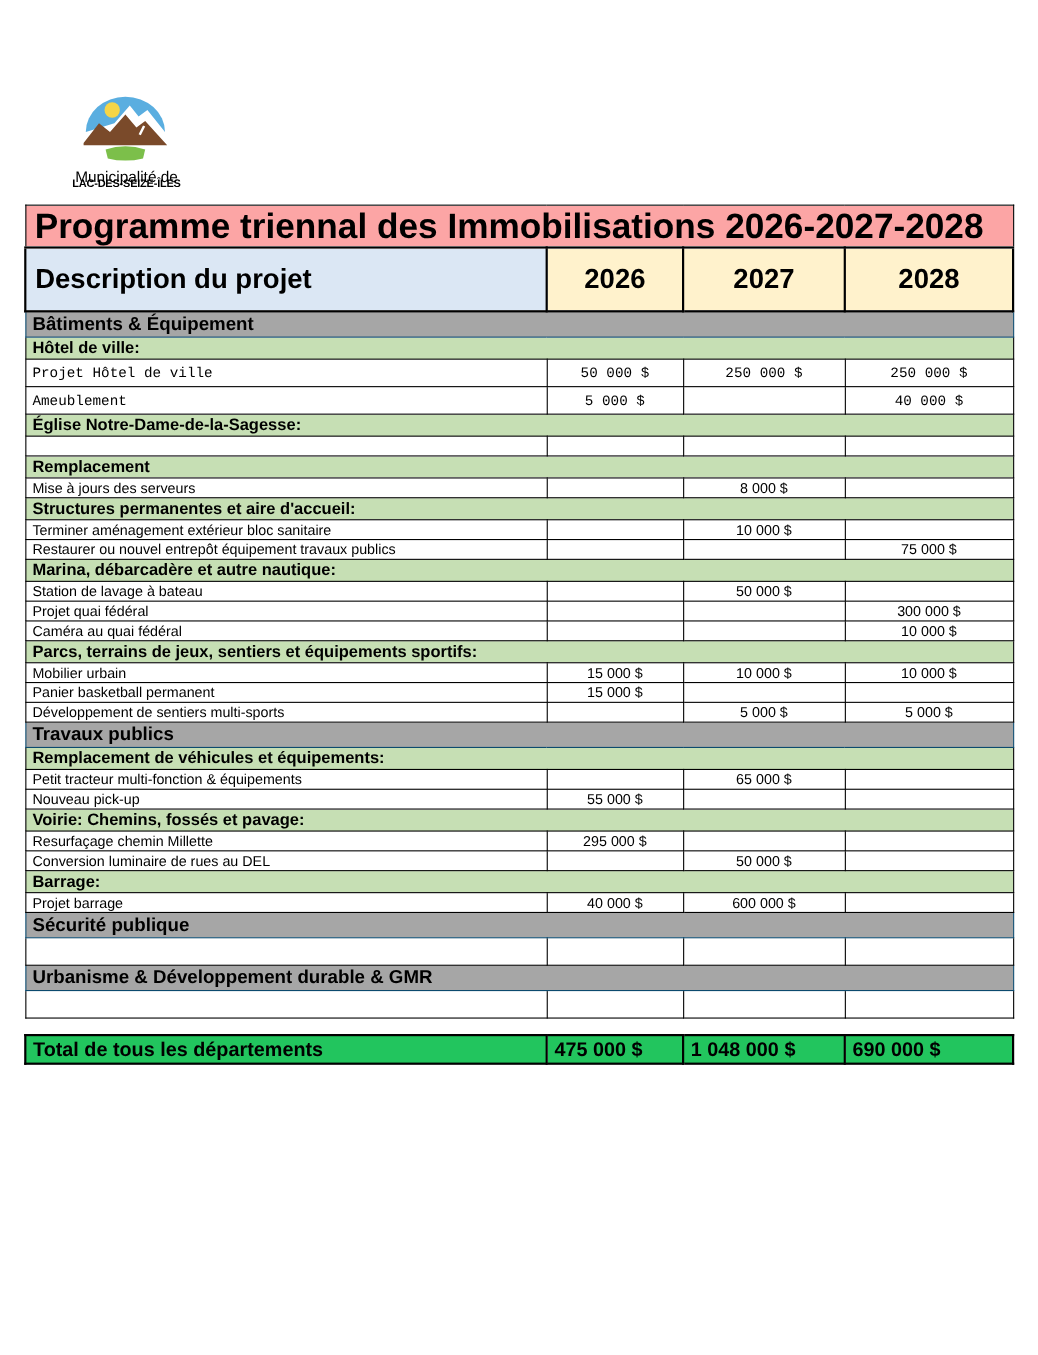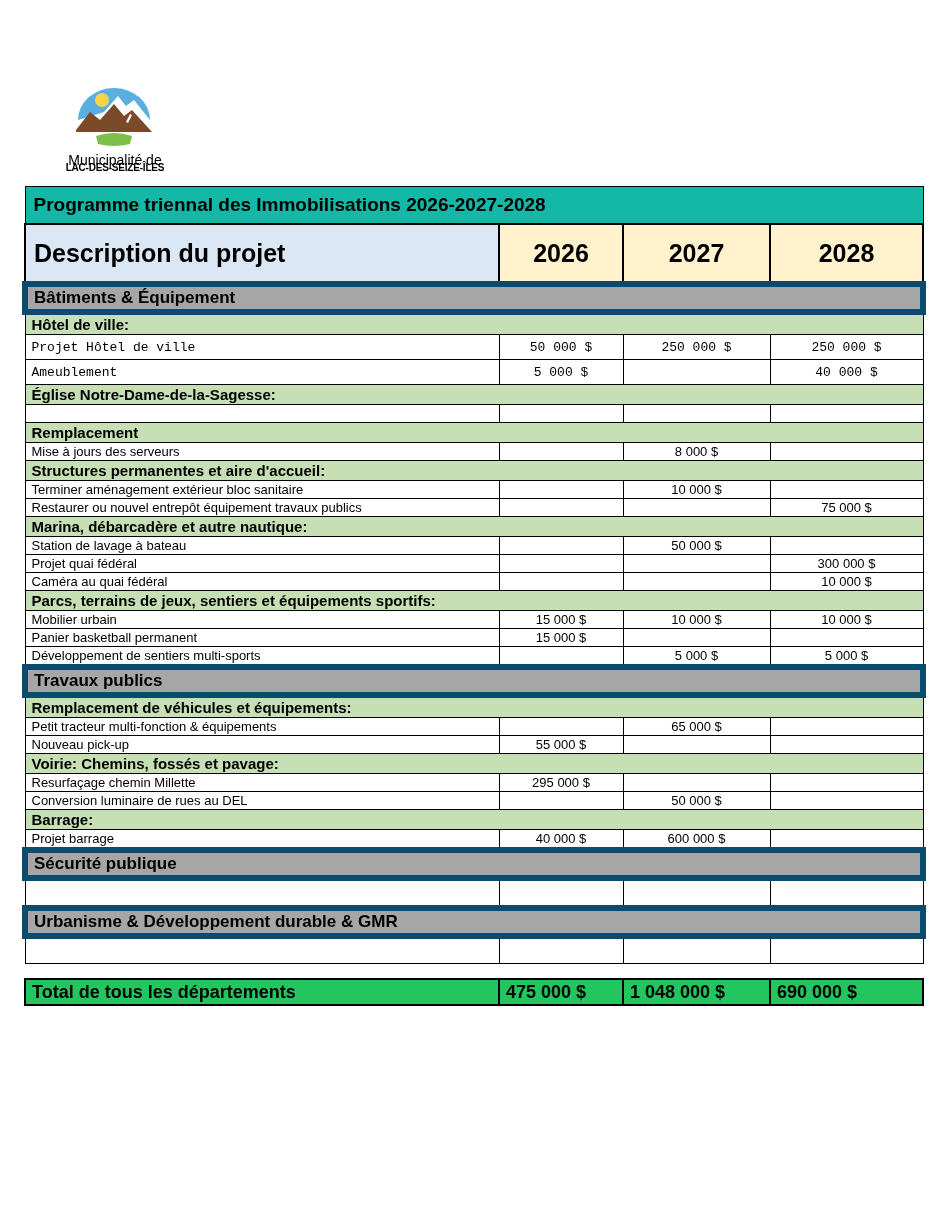--- a/index.html
+++ b/index.html
@@ -5,25 +5,25 @@
   html, body { margin:0; padding:0; background:#ffffff; }
   body { width:944px; height:1232px; position:relative; font-family:"Liberation Sans", sans-serif; color:#000; overflow:hidden; }
   .logo { position:absolute; left:56px; top:86px; width:120px; height:92px; }
   .logo svg { position:absolute; left:18px; top:0; }
   .logo .l1 { position:absolute; left:0; top:66px; width:118px; text-align:center; font-size:14px; }
   .logo .l2 { position:absolute; left:0; top:76px; width:118px; text-align:center; font-size:10px; font-weight:bold; letter-spacing:-0.2px; }
 
   .sheet { position:absolute; left:22px; top:186px; width:898px; }
   table { border-collapse:collapse; width:898px; table-layout:fixed; }
   td { padding:0 6px; font-size:13px; white-space:nowrap; overflow:hidden; }
-  .title-row td { background:#14b8a6; font-size:19px; font-weight:bold; height:36px; border:1px solid #000; border-bottom:2px solid #000; padding-left:8px; }
+  .title-row td { background:#fca5a5; font-size:32px; font-weight:bold; height:36px; border:1px solid #000; border-bottom:2px solid #000; padding-left:8px; }
   .head-row td { height:56px; font-size:25px; font-weight:bold; border:2px solid #000; }
   .head-row .desc { background:#dbe7f4; padding-left:8px; }
   .head-row .yr { background:#fff2cc; text-align:center; }
-  .dept td { background:#a6a6a6; font-size:17px; font-weight:bold; height:22px; border:6px solid #0c4a6e; }
+  .dept td { background:#a6a6a6; font-size:17px; font-weight:bold; height:22px; border:1px solid #0c4a6e; }
   .cat td { background:#c6dfb4; font-size:15px; font-weight:bold; height:19px; border:1px solid #000; }
   .item td { background:#fff; height:17px; border:1px solid #000; }
   .item.tall td { height:24px;font-family:Liberation Mono, monospace; }
   .item .num { text-align:center; }
   .gap td { height:14px; border:none; background:#fff; }
   .total td { background:#22c55e; font-size:18px; font-weight:bold; height:24px; border:2px solid #000; }
   .total .num { text-align:left; }
 </style>
 </head>
 <body>

